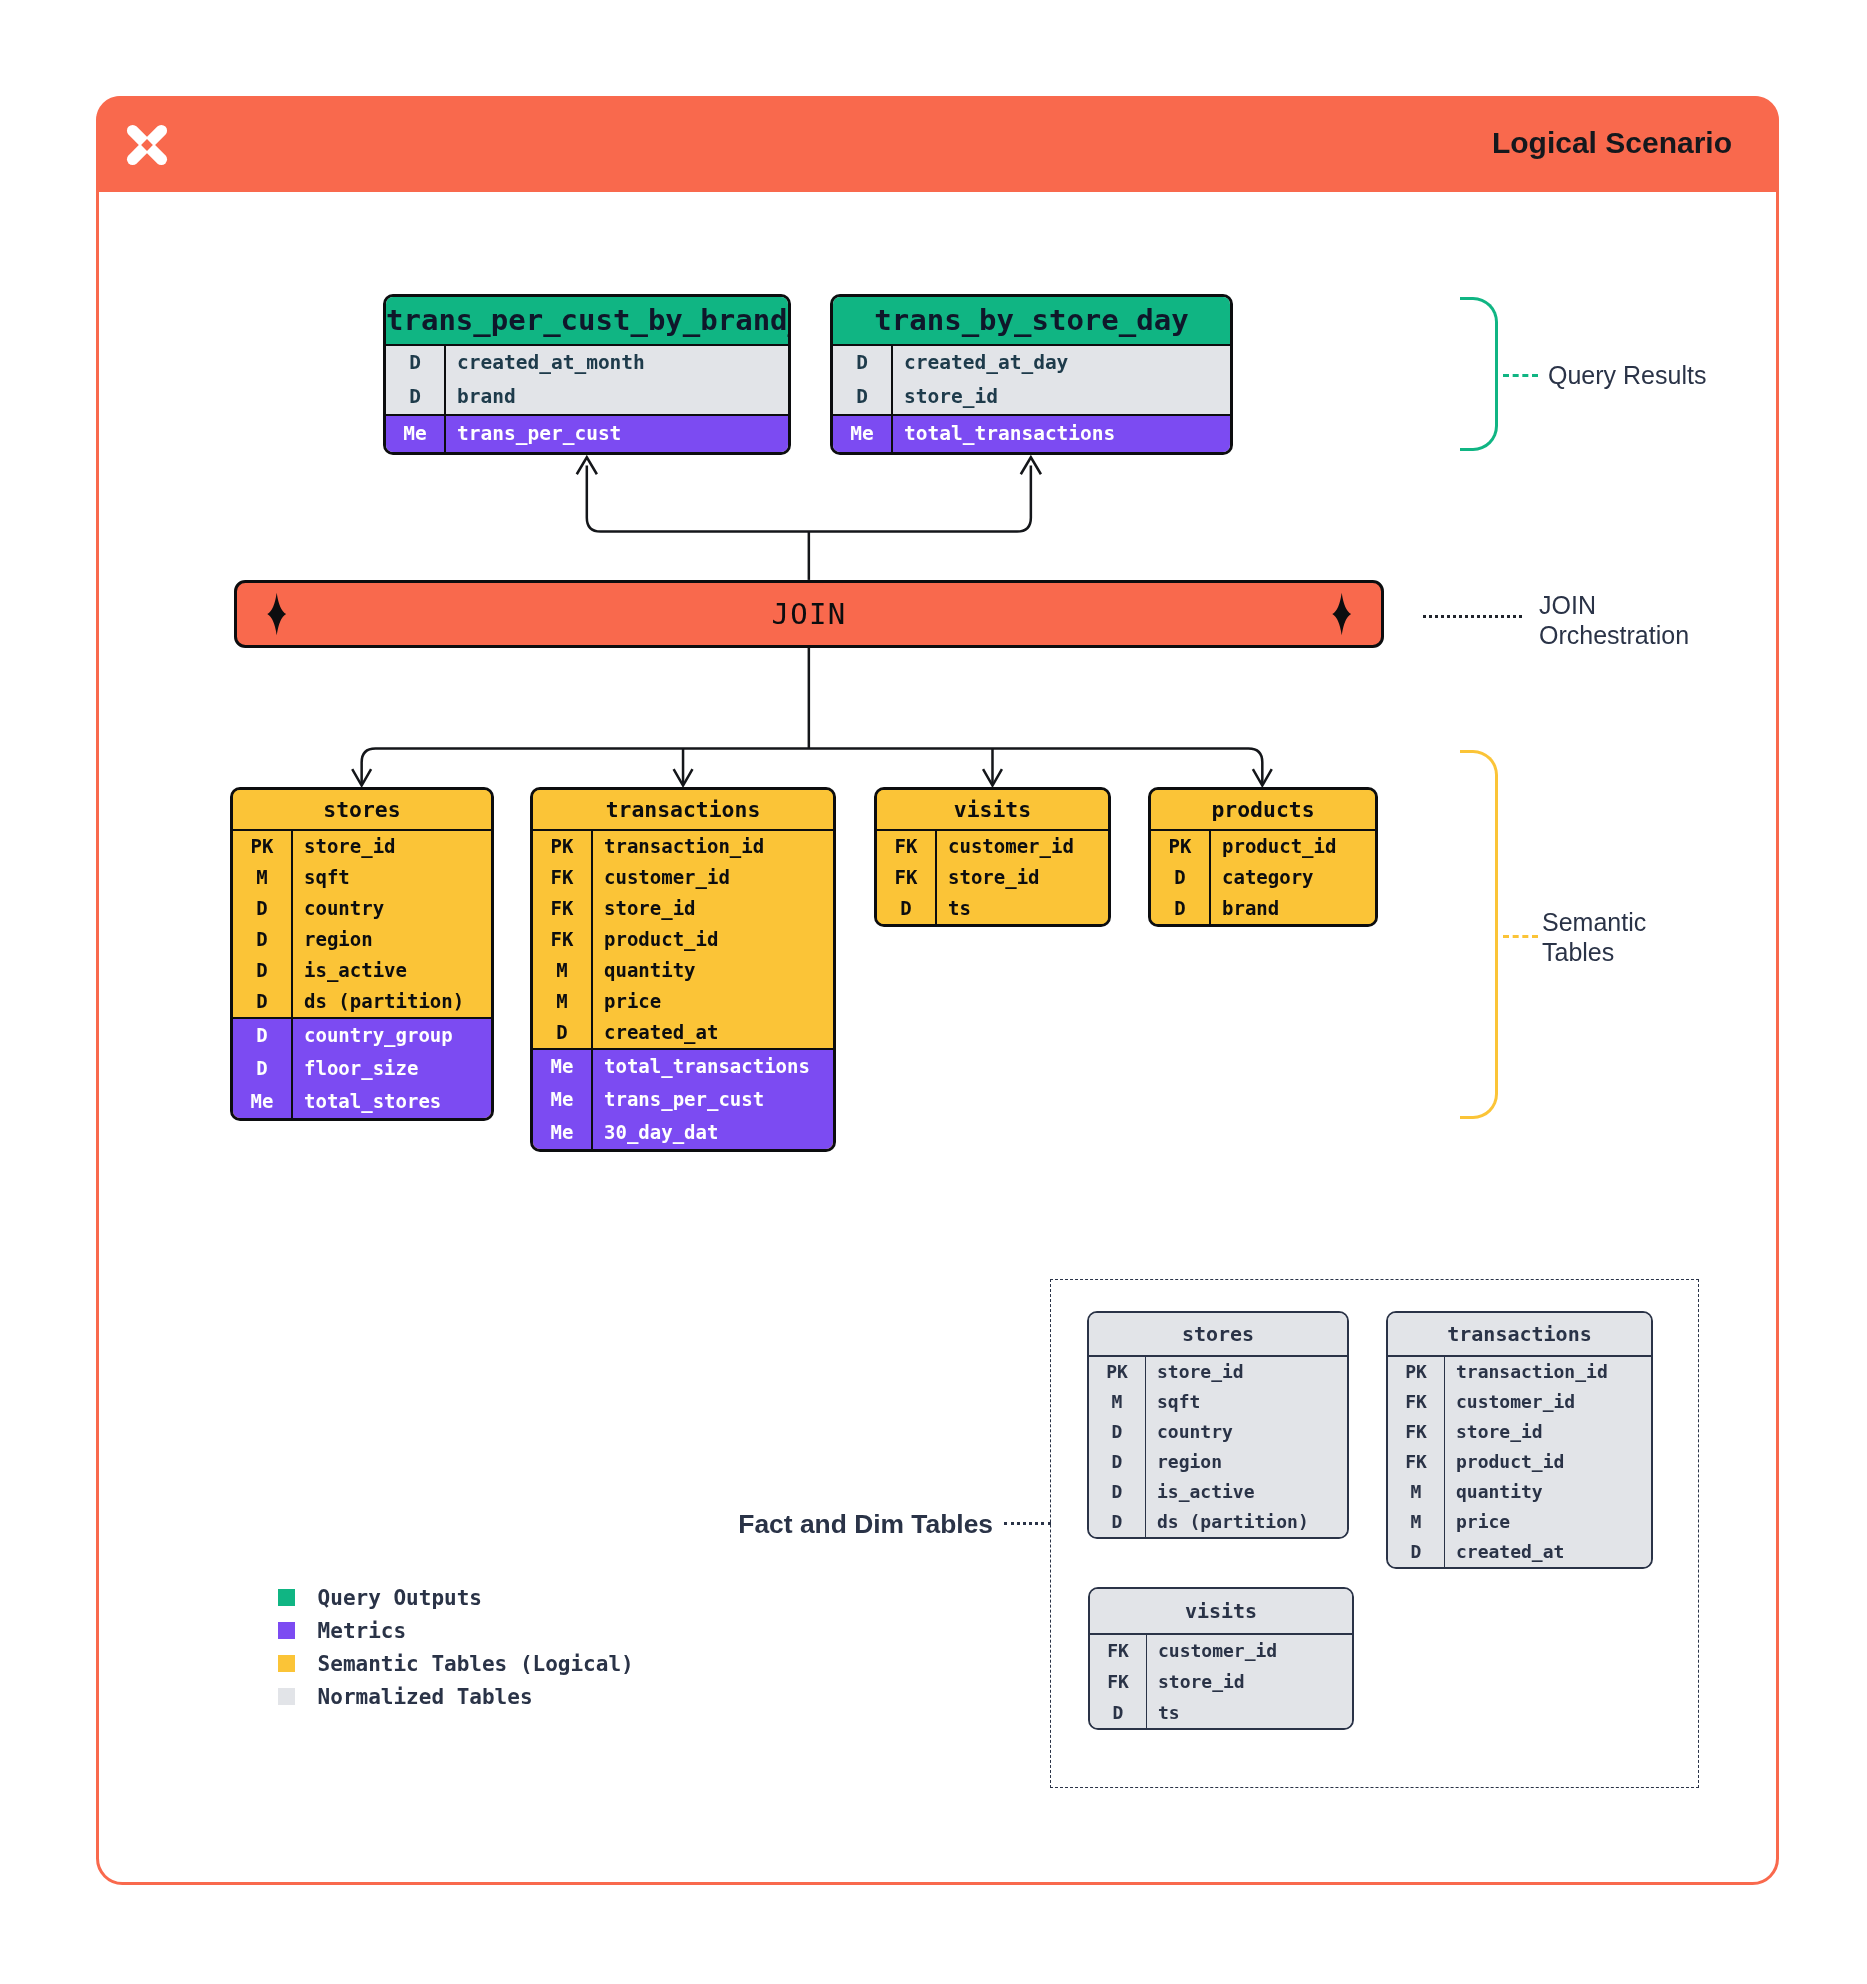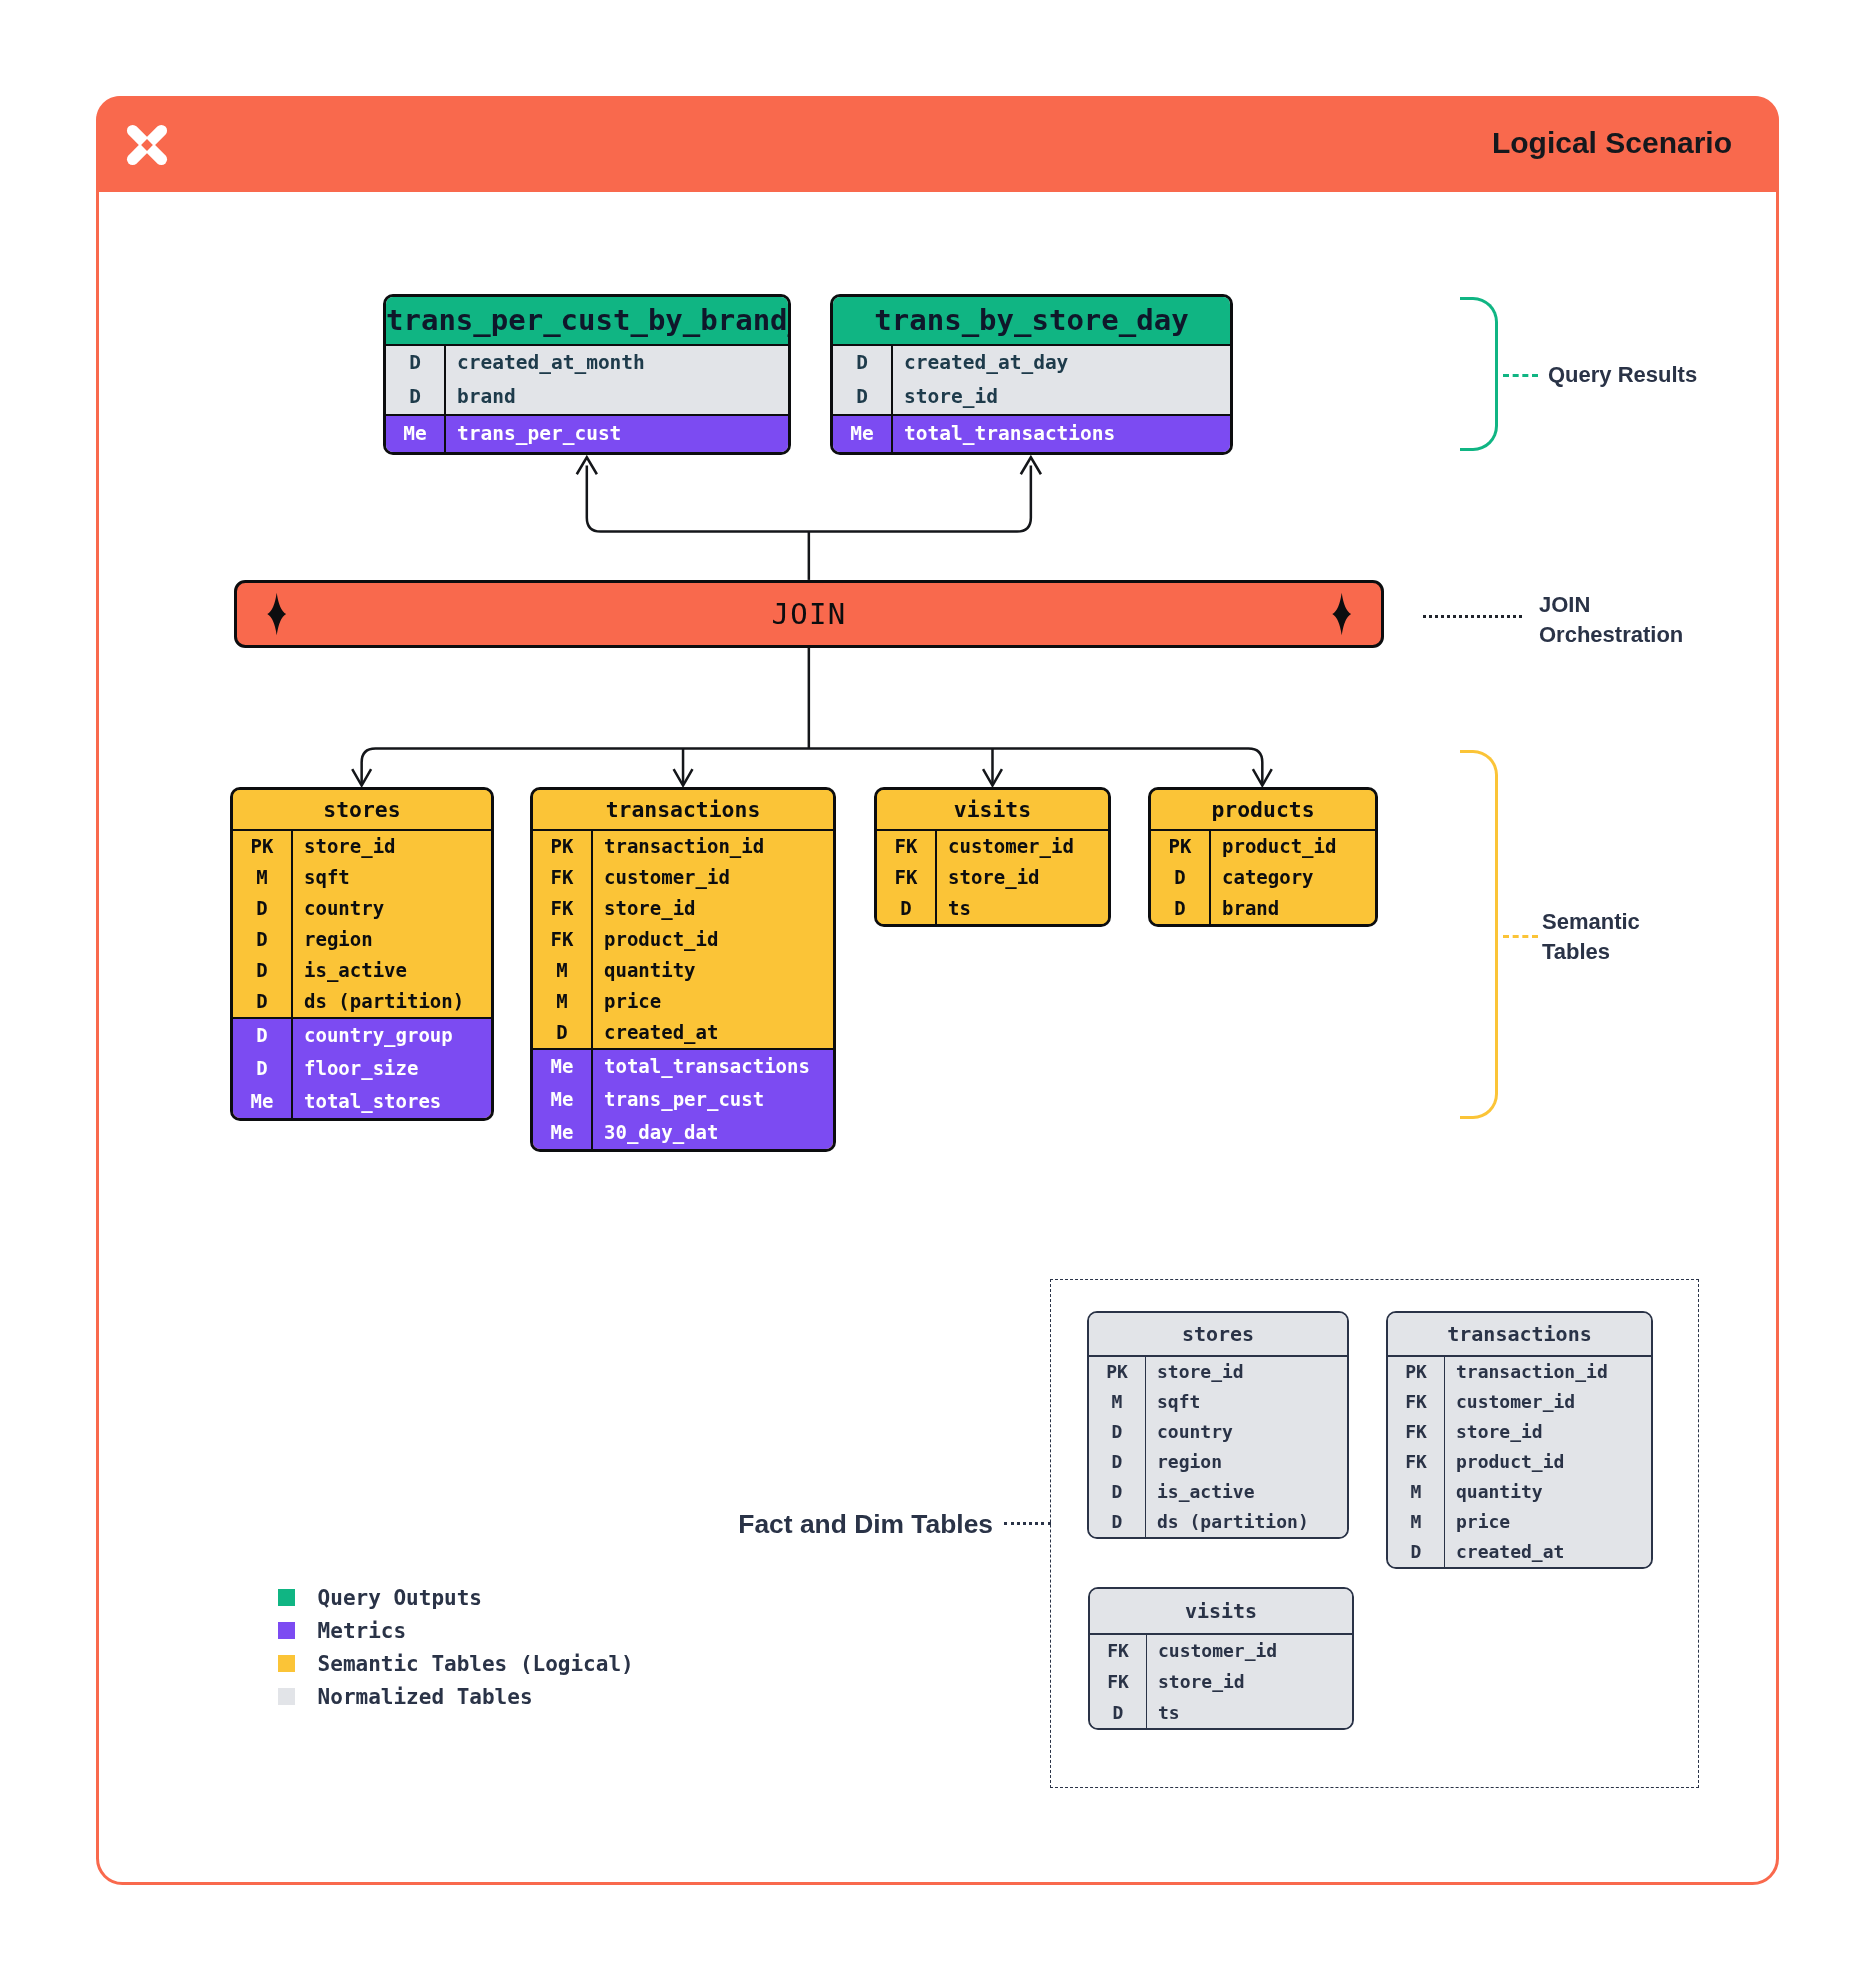--- a/index.html
+++ b/index.html
@@ -64,21 +64,21 @@
   .norm-visits .sec-dims .tkey, .norm-visits .sec-dims .tfield{line-height:31px;}
 
   
   .join-bar{position:absolute; left:234px; top:580px; width:1150px; height:68px;
     background:var(--orange); border:3.1px solid #0c0d0f; border-radius:11.3px;
     display:flex; align-items:center; justify-content:space-between; padding:0 29px;}
   .join-label{font-family:"DejaVu Sans Mono", monospace; font-size:29px; color:#0c0d0f;
     letter-spacing:1.3px;}
 
   
-  .ann{position:absolute; color:var(--navy); font-weight:bold; font-size:22px; line-height:30px;
+  .ann{position:absolute; color:var(--navy); font-weight:normal; font-size:25px; line-height:30px;
     white-space:nowrap;}
   .bracket{position:absolute; width:38px; border-top:3.8px solid; border-right:3.8px solid;
     border-bottom:3.8px solid; border-radius:0 25px 25px 0;}
   .bracket-teal{left:1460px; top:297px; height:154px; border-color:var(--teal);}
   .bracket-yellow{left:1460px; top:750px; height:369px; border-color:var(--yellow);}
   .dash-teal{position:absolute; left:1503px; top:374px; width:35px; border-top:3.8px dashed var(--teal);}
   .dash-yellow{position:absolute; left:1503px; top:935px; width:35px; border-top:3.8px dashed var(--yellow);}
   .dot-join{position:absolute; left:1423px; top:615px; width:99px; border-top:3.8px dotted #20242c;}
   .dot-factdim{position:absolute; left:1004px; top:1522px; width:47px; border-top:3.1px dotted var(--navy);}
   .factdim-label{position:absolute; left:616px; top:1509px; width:377px; text-align:right;

